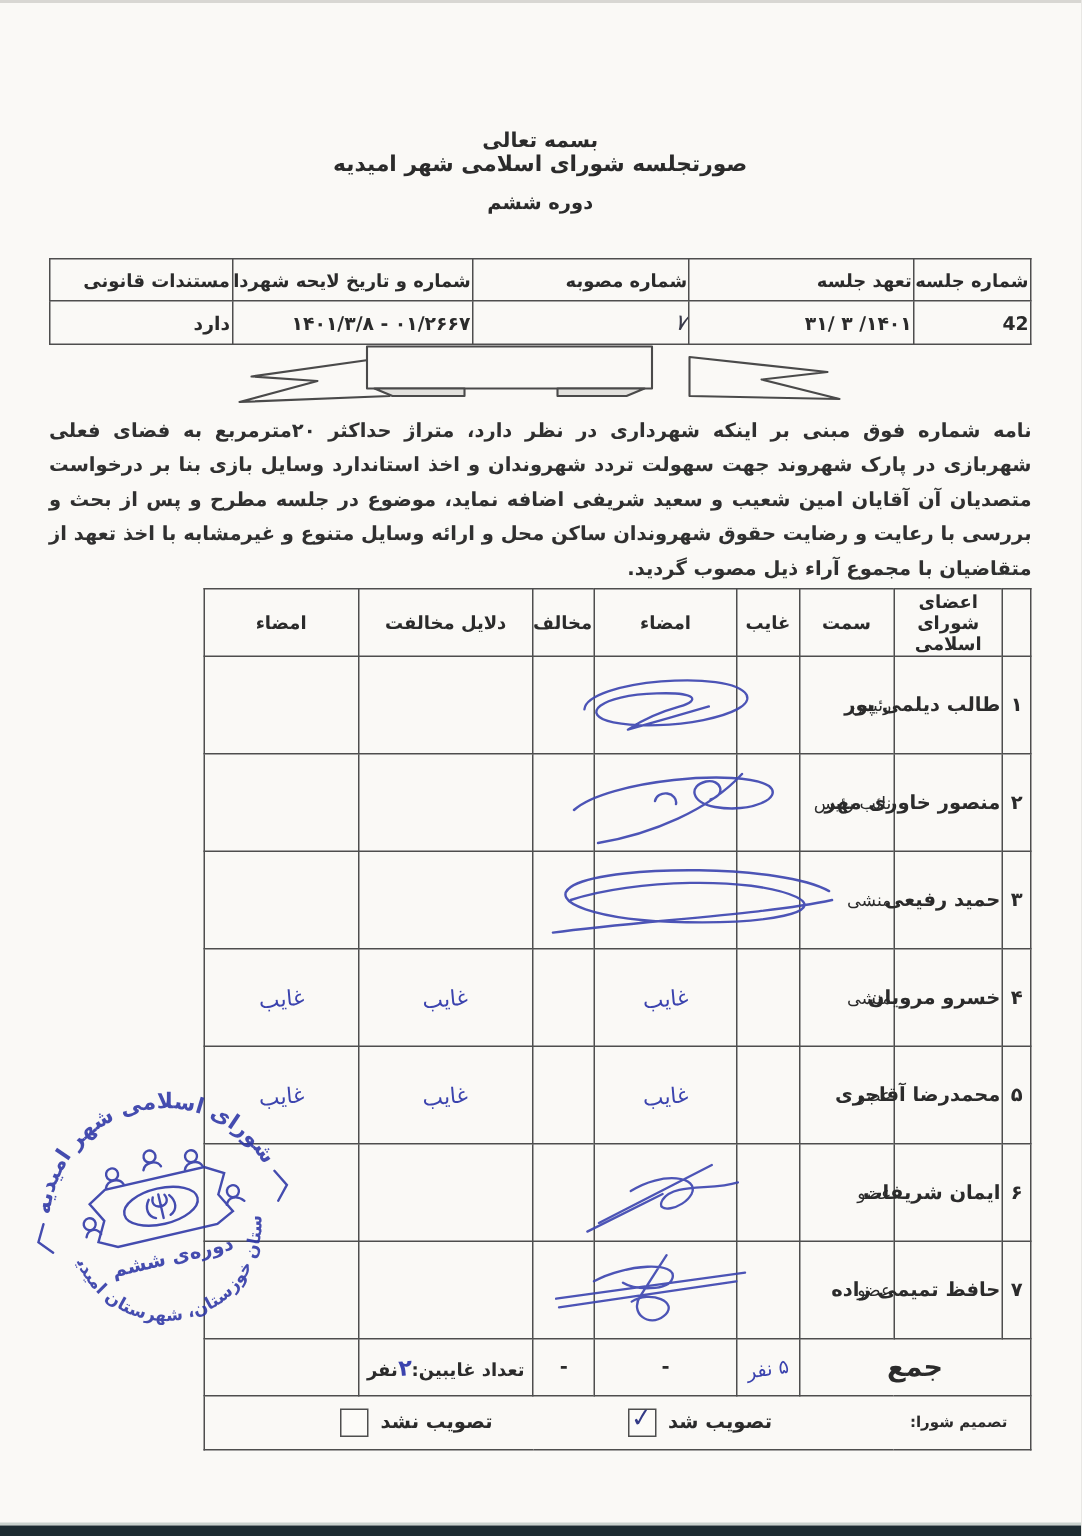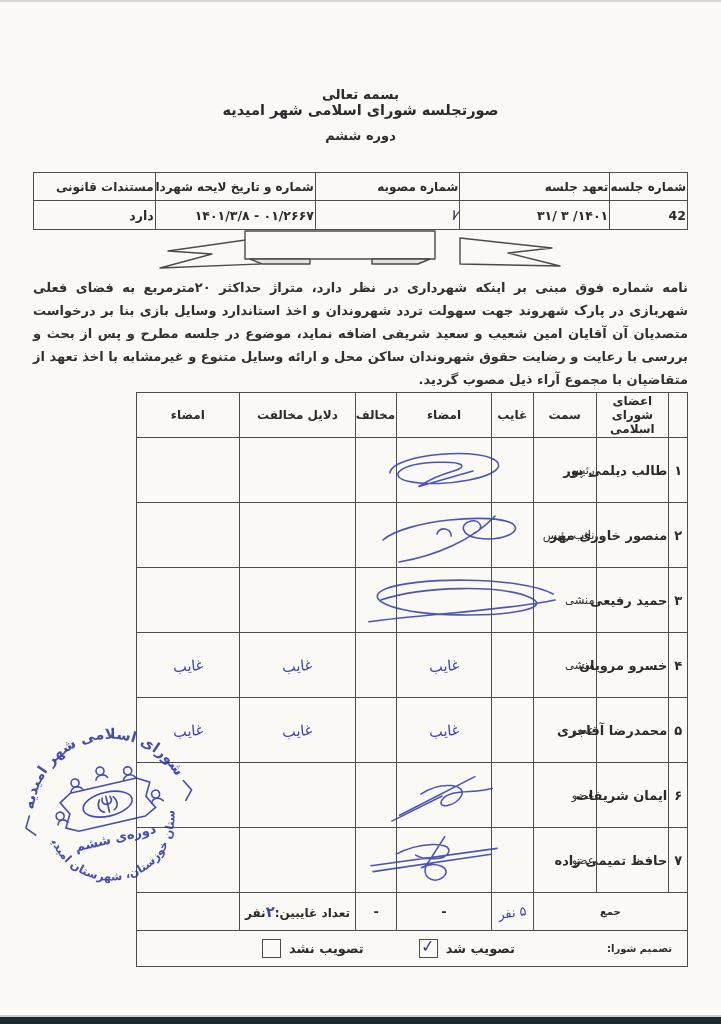--- a/index.html
+++ b/index.html
@@ -47,33 +47,33 @@
   .members-table .mrow td{height:62px;}
   .num-cell{font-size:13px;font-weight:700;}
   .name-cell{font-size:13px;font-weight:700;white-space:nowrap;}
   .role-cell{font-size:11.5px;font-weight:400;white-space:nowrap;padding-left:48px;}
   .sig-wrap{position:absolute;inset:0;display:flex;align-items:center;justify-content:center;
     overflow:visible;pointer-events:none;}
   .sig-wrap svg{overflow:visible;}
   .ink{stroke:#3d45b0;stroke-width:1.6;fill:none;stroke-linecap:round;stroke-linejoin:round;opacity:.92;}
   .hw{color:#3b43ae;font-size:14.5px;display:inline-block;transform:rotate(-5deg);}
   .sum-row td{height:35px;}
-  .sum-label{font-size:10px;font-weight:700;text-align:right;}
+  .sum-label{font-size:18px;font-weight:700;text-align:right;}
   .hw-count{color:#3b43ae;font-size:13px;display:inline-block;transform:rotate(-8deg);}
   .dash{font-size:13px;font-weight:700;}
   .reasons-sum{font-size:12px;font-weight:700;white-space:nowrap;}
   .hw-2{color:#3b43ae;font-weight:700;font-size:15px;display:inline-block;transform:rotate(-4deg);}
 
   
   .decision-cell{height:33px;}
   .decision-inner{display:flex;align-items:center;height:100%;padding-right:14px;}
   .decision-label{font-size:10px;font-weight:700;}
   .opt{display:flex;align-items:center;gap:8px;font-size:13px;font-weight:700;}
   .opt1{margin-right:92px;}
-  .opt2{margin-right:55px;}
+  .opt2{margin-right:90px;}
   .chk{width:17px;height:17px;border:1.2px solid #4e4e4e;display:flex;
     align-items:center;justify-content:center;background:#fcfbf8;}
   .chk .mark{color:#333a86;font-size:17px;line-height:1;transform:translateY(-2px) rotate(-6deg);}
 
   
   .stamp{position:absolute;top:712px;left:16px;width:186px;height:196px;
     transform:rotate(-13deg);opacity:.88;pointer-events:none;}
   .stamp svg{overflow:visible;}
   .stamp-ink{stroke:#2c35a6;fill:none;stroke-width:1.6;stroke-linecap:round;}
   .stamp-text{fill:#2c35a6;font-weight:700;}

